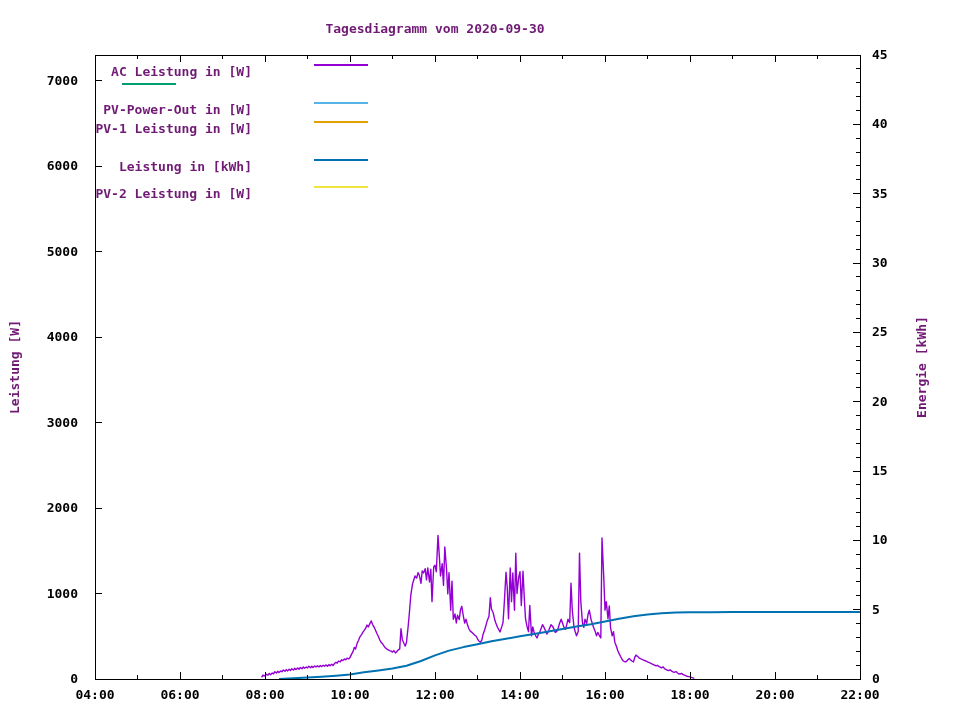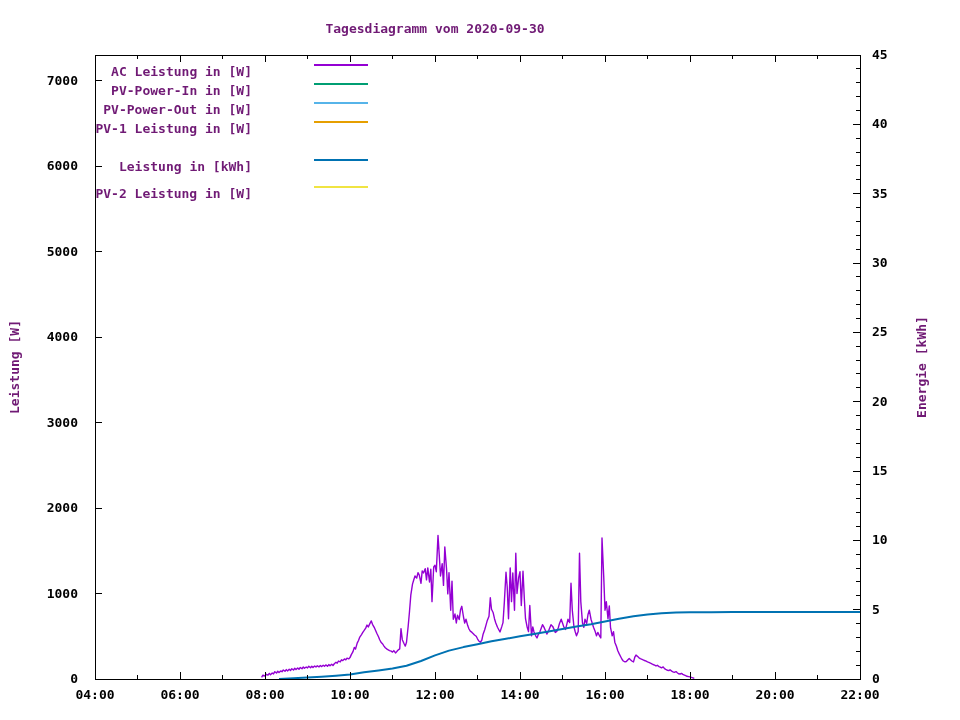--- a/index.html
+++ b/index.html
@@ -147,21 +147,20 @@
       <line x1="860" y1="68.86666666666667" x2="856" y2="68.86666666666667" stroke="#000" stroke-width="1" shape-rendering="crispEdges"></line>
       <line x1="860" y1="55" x2="853" y2="55" stroke="#000" stroke-width="1" shape-rendering="crispEdges"></line>
       <text x="872" y="59" text-anchor="start" font-size="13px" font-weight="bold" font-family="&quot;DejaVu Sans Mono&quot;,&quot;Liberation Mono&quot;,monospace" fill="#000">45</text>
     </svg>
   <div id="legend">
       <div class="legend-row" style="left: 60px; top: 64px;">
         <span class="legend-label">AC Leistung in [W]</span>
         <span class="legend-swatch" style="background: rgb(148, 0, 211);"></span>
       </div>
       <div class="legend-row" style="left: 60px; top: 83px;">
-        <span class="legend-label">PV-Power-In in [W]</span>
         <span class="legend-swatch" style="background: rgb(0, 158, 115);"></span>
       </div>
       <div class="legend-row" style="left: 60px; top: 102px;">
         <span class="legend-label">PV-Power-Out in [W]</span>
         <span class="legend-swatch" style="background: rgb(86, 180, 233);"></span>
       </div>
       <div class="legend-row" style="left: 60px; top: 121px;">
         <span class="legend-label">PV-1 Leistung in [W]</span>
         <span class="legend-swatch" style="background: rgb(230, 159, 0);"></span>
       </div>

